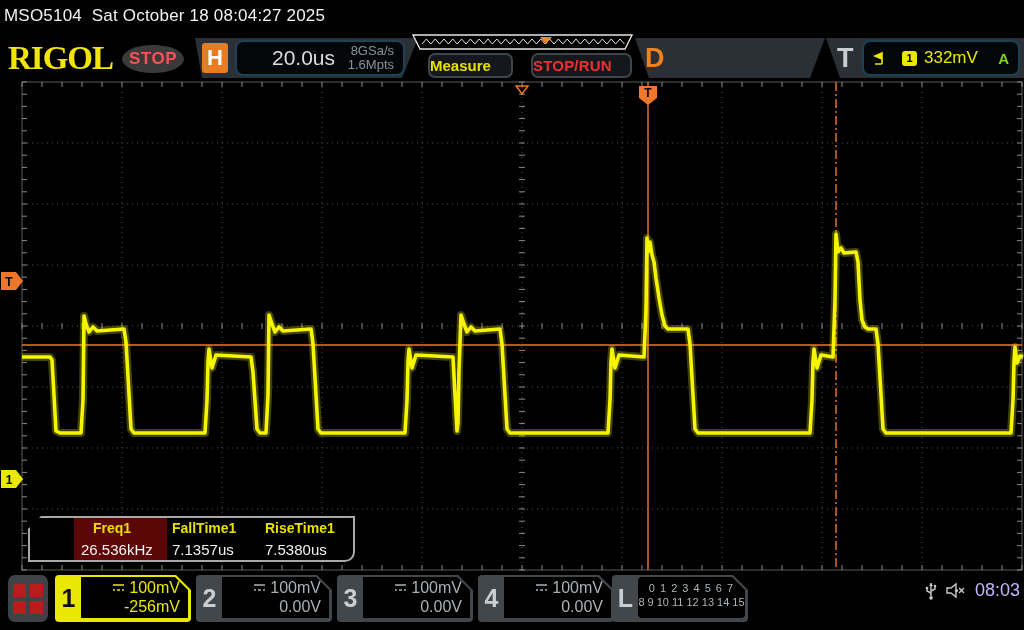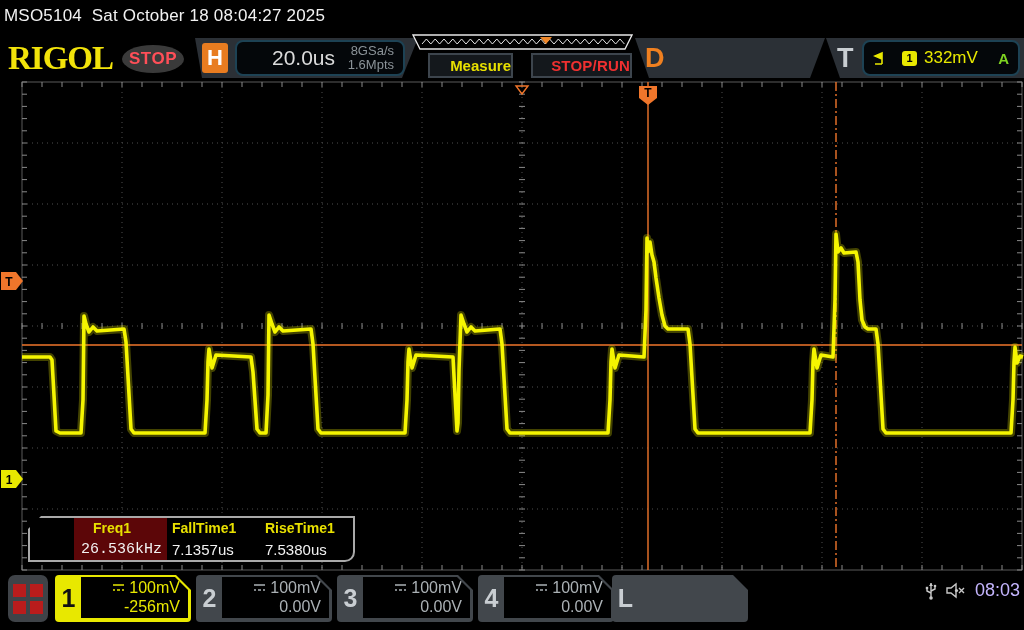--- a/index.html
+++ b/index.html
@@ -32,35 +32,35 @@
   #h-box .sr{position:absolute;right:9px;top:2px;color:#8b9398;font-size:13px;line-height:14px;text-align:right;}
   #d-box{left:40px;width:138px;}
   #d-box .dv{position:absolute;left:15px;top:5px;color:#dcdcdc;font-size:20px;}
   #t-box{left:36px;width:154px;display:flex;align-items:center;}
   #t-badge{width:15px;height:15px;background:#e8e800;border-radius:3px;color:#000;font-weight:bold;
            font-size:11px;text-align:center;line-height:15px;margin-left:12px;}
   #t-level{color:#e8e800;font-size:17px;margin-left:7px;}
   #t-mode{color:#7ed321;font-weight:bold;font-size:15px;margin-left:auto;margin-right:9px;}
   #thumb{position:absolute;left:412px;top:0px;width:221px;height:16px;}
   .hbtn{position:absolute;top:19px;height:25px;background:#14181c;border:2px solid #3d454d;
-        border-radius:0;font-weight:bold;font-size:15px;text-align:right;box-sizing:border-box;}
+        border-radius:7px;font-weight:bold;font-size:15px;text-align:left;box-sizing:border-box;}
   #btn-measure{left:428px;width:85px;color:#e8e000;line-height:21px;}
   #btn-stoprun{left:531px;width:101px;color:#f03030;line-height:21px;letter-spacing:.2px;}
   
   #scope-svg{position:absolute;left:0;top:0;}
   
   #measbox{position:absolute;left:28px;top:516px;width:327px;height:46px;background:#000;
            border:2px solid #a9a9a9;border-radius:0 0 10px 0;box-sizing:border-box;
            clip-path:polygon(13px 0,100% 0,100% 100%,0 100%,0 13px);display:flex;padding-left:31px;}
   .meascol{width:97px;display:flex;flex-direction:column;justify-content:center;}
   .meascol.hl{background:#5c0608;margin-left:13px;}
   .meas-label{color:#e8e000;font-size:14px;font-weight:bold;padding-left:5px;height:21px;line-height:21px;}
   .meas-value{color:#f2f2f2;font-size:15px;padding-left:5px;height:21px;line-height:21px;}
   .meascol.hl .meas-label{padding-left:19px;}
-  .meascol.hl .meas-value{padding-left:7px;font-family:Liberation Mono, monospace;}
+  .meascol.hl .meas-value{padding-left:7px;}
   
   #bottombar{position:absolute;left:0;top:572px;width:1024px;height:58px;}
   #menu-block{position:absolute;left:8px;top:3px;width:40px;height:47px;background:#3f4348;
               border-radius:7px;display:grid;grid-template-columns:13px 13px;grid-template-rows:13px 13px;
               gap:4px;justify-content:center;align-content:center;}
   #menu-block .sq{background:#b91c1c;}
   .chblock{position:absolute;top:3px;width:136px;height:47px;
            clip-path:polygon(0 0,calc(100% - 15px) 0,100% 15px,100% 100%,0 100%);border-radius:4px;}
   .chblock .tab{position:absolute;left:0;top:0;width:27px;height:100%;
                 font-weight:bold;font-size:25px;text-align:center;line-height:47px;}
@@ -502,20 +502,24 @@
       <div class="panel">
         <span class="r1"><svg class="coup" width="13" height="9" viewBox="0 0 13 9">
               <path d="M1,2 H12 M1,7 H3 M5,7 H8 M10,7 H12" stroke="#abb1b5" stroke-width="1.6"></path>
             </svg><span>100mV</span></span>
         <span class="r2">0.00V</span>
       </div>
     </div>
 
     <div id="lblock">
       <div class="tab">L</div>
+      <div class="panel">
+        <div class="d1">0 1 2 3  4 5 6 7</div>
+        <div class="d2">8 9 10 11  12 13 14 15</div>
+      </div>
     </div>
 
     <div id="tray">
       <svg width="14" height="20" viewBox="0 0 14 20">
         <path d="M7,2 L7,16" stroke="#c8c8c8" stroke-width="1.4" fill="none"></path>
         <path d="M7,2 L5,5 L9,5 Z" fill="#c8c8c8"></path>
         <path d="M7,10 L11,8 L11,6" stroke="#c8c8c8" stroke-width="1.4" fill="none"></path>
         <circle cx="11" cy="5" r="1.3" fill="#c8c8c8"></circle>
         <path d="M7,12 L3,10 L3,8" stroke="#c8c8c8" stroke-width="1.4" fill="none"></path>
         <rect x="1.8" y="5.8" width="2.4" height="2.4" fill="#c8c8c8"></rect>

